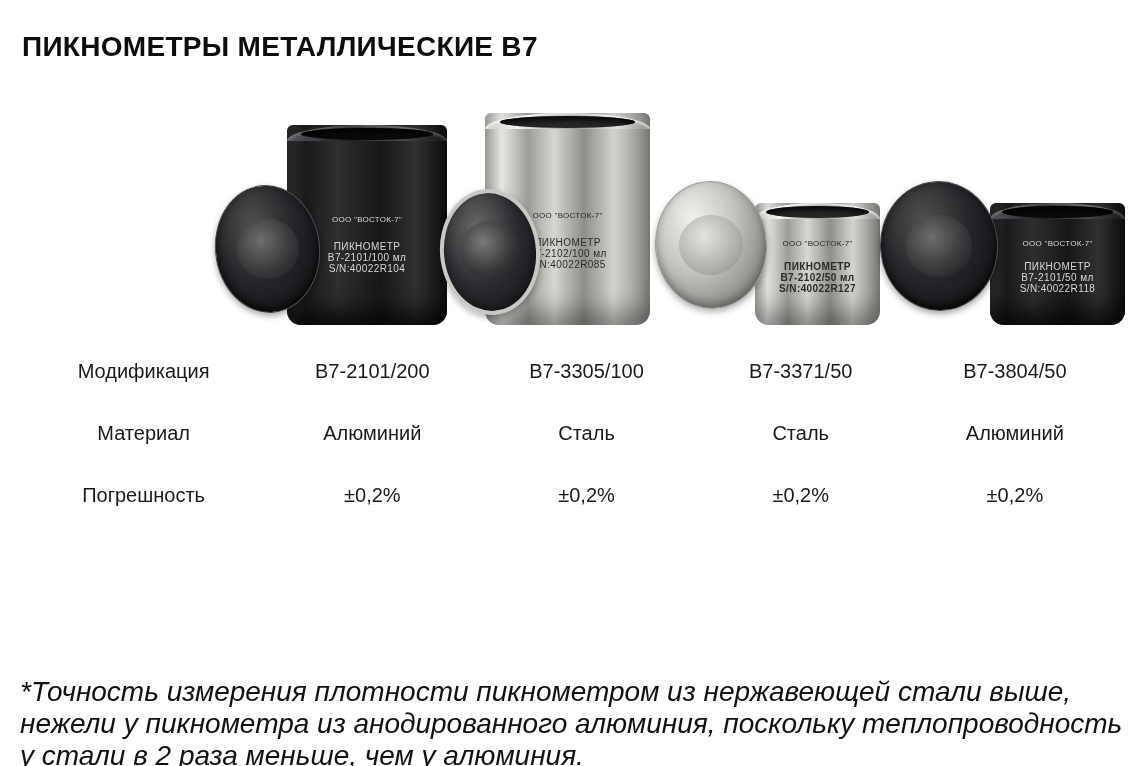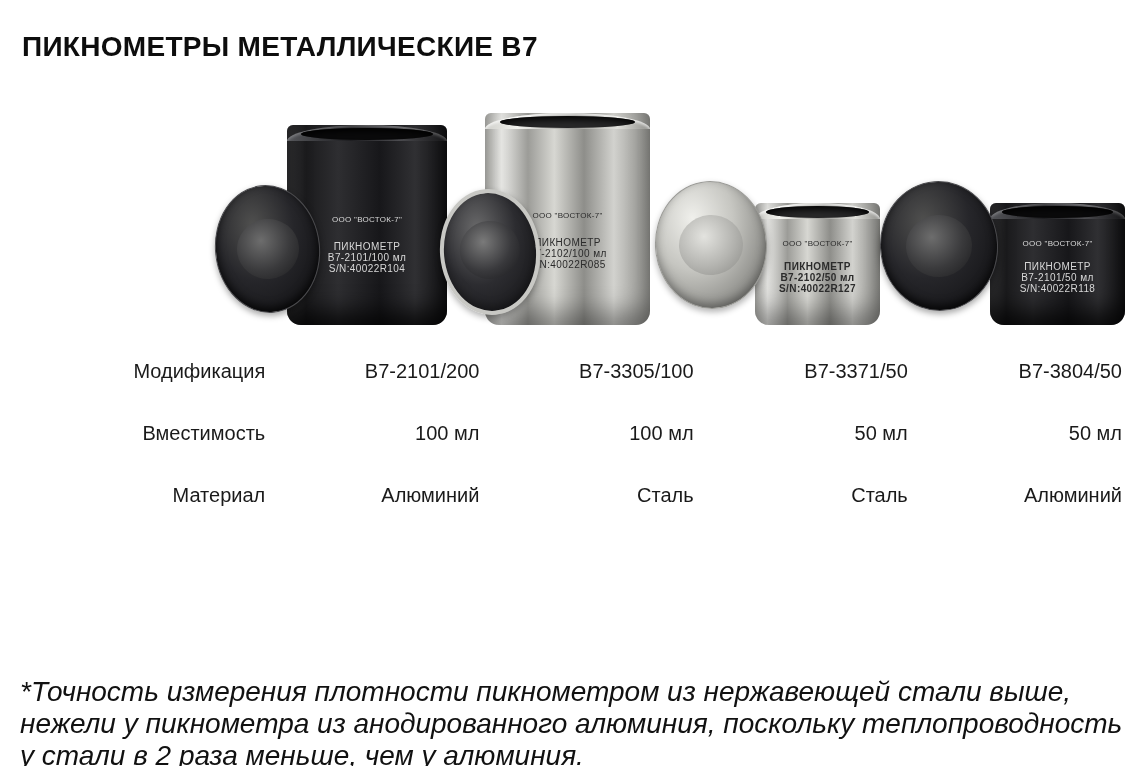--- a/index.html
+++ b/index.html
@@ -144,21 +144,21 @@
     top: 340px;
     width: 1100px;
     border-collapse: collapse;
     font-size: 20px;
     color: #1a1a1a;
   }
   .spec-table td {
     padding: 0;
     height: 62px;
     vertical-align: middle;
-    text-align: right;
+    text-align: center;
     white-space: nowrap;
   }
   .spec-table td.rowhead { width: 243px; }
   .spec-table td.val { width: 214px; }
 
   
   .footnote {
     position: absolute;
     left: 20px;
     top: 648px;
@@ -241,29 +241,29 @@
 <table class="spec-table">
   <tbody>
     <tr>
       <td class="rowhead">Модификация</td>
       <td class="val">В7-2101/200</td>
       <td class="val">В7-3305/100</td>
       <td class="val">В7-3371/50</td>
       <td class="val">В7-3804/50</td>
     </tr>
     <tr>
-      <td class="rowhead">Вместимость</td>
-      <td class="val">100 мл</td>
-      <td class="val">100 мл</td>
-      <td class="val">50 мл</td>
-      <td class="val">50 мл</td>
-    </tr>
-    <tr>
       <td class="rowhead">Материал</td>
       <td class="val">Алюминий</td>
       <td class="val">Сталь</td>
       <td class="val">Сталь</td>
       <td class="val">Алюминий</td>
     </tr>
+    <tr>
+      <td class="rowhead">Погрешность</td>
+      <td class="val">±0,2%</td>
+      <td class="val">±0,2%</td>
+      <td class="val">±0,2%</td>
+      <td class="val">±0,2%</td>
+    </tr>
   </tbody>
 </table>
 
 <p class="footnote">*Точность измерения плотности пикнометром из нержавеющей стали выше, нежели у пикнометра из анодированного алюминия, поскольку теплопроводность у стали в 2 раза меньше, чем у алюминия.</p>
 
 </body></html>

